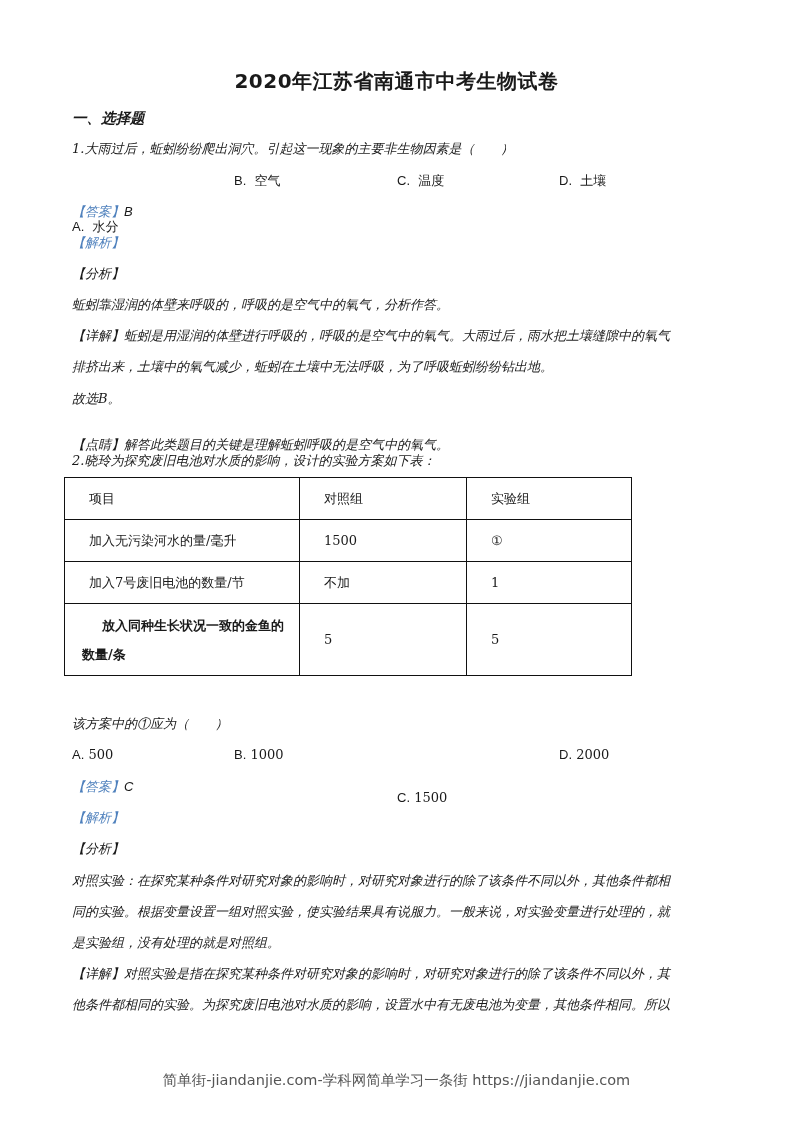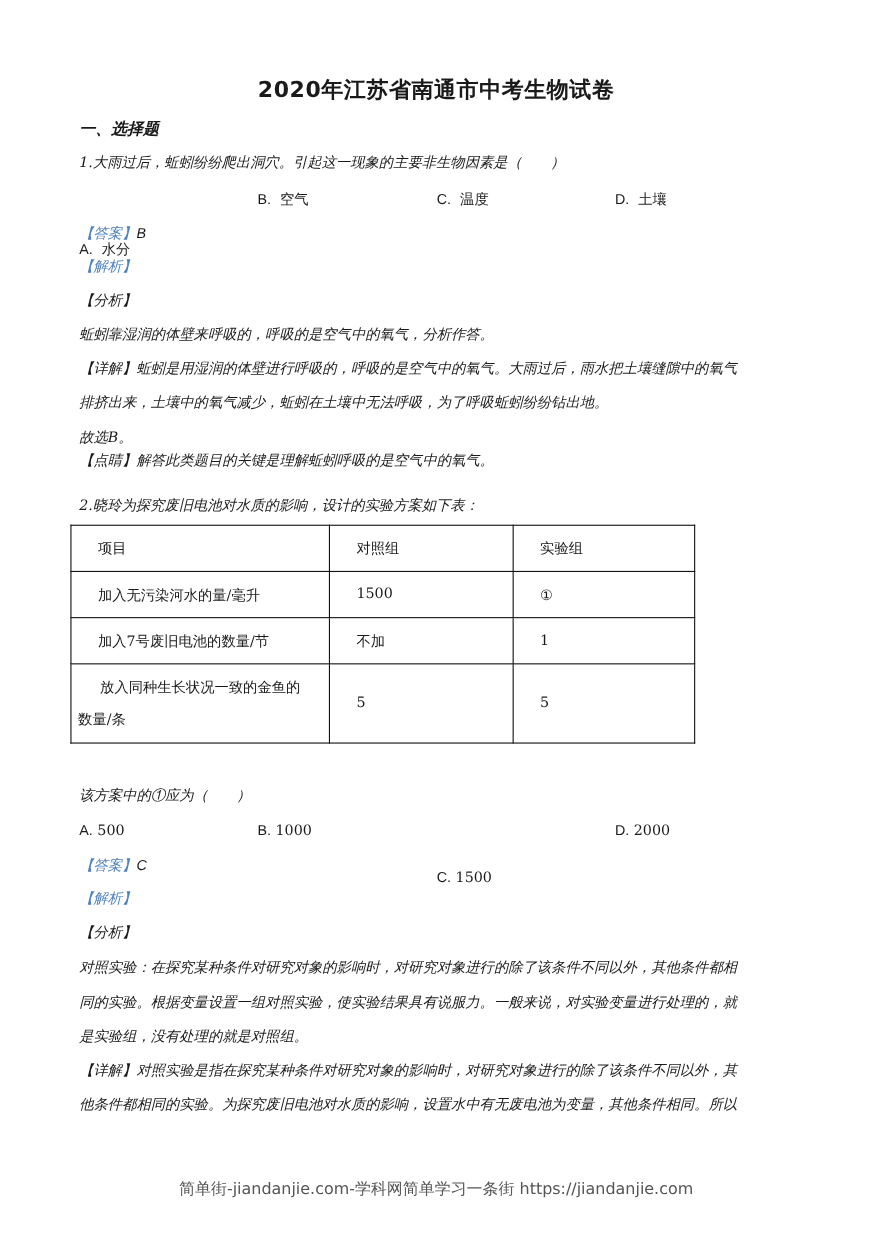--- a/index.html
+++ b/index.html
@@ -42,21 +42,21 @@
   <div class="opt" style="left:397px; top:172px;"><span class="lt">C.</span>&nbsp;&nbsp;<span>温度</span></div>
   <div class="opt" style="left:559px; top:172px;"><span class="lt">D.</span>&nbsp;&nbsp;<span>土壤</span></div>
 
   <div class="line" style="top:203px;"><span class="blue">【答案】</span><span class="sans">B</span></div>
   <div class="line blue" style="top:234px;">【解析】</div>
   <div class="line" style="top:265px;">【分析】</div>
   <div class="line" style="top:296px;">蚯蚓靠湿润的体壁来呼吸的，呼吸的是空气中的氧气，分析作答。</div>
   <div class="line" style="top:327px;"><span>【详解】</span><span>蚯蚓是用湿润的体壁进行呼吸的，呼吸的是空气中的氧气。大雨过后，雨水把土壤缝隙中的氧气</span></div>
   <div class="line" style="top:358px;">排挤出来，土壤中的氧气减少，蚯蚓在土壤中无法呼吸，为了呼吸蚯蚓纷纷钻出地。</div>
   <div class="line" style="top:390px;">故选B。</div>
-  <div class="line" style="top:411px;"><span>【点睛】</span><span>解答此类题目的关键是理解蚯蚓呼吸的是空气中的氧气。</span></div>
+  <div class="line" style="top:436px;"><span>【点睛】</span><span>解答此类题目的关键是理解蚯蚓呼吸的是空气中的氧气。</span></div>
 
   <div class="line" style="top:452px;">2.晓玲为探究废旧电池对水质的影响，设计的实验方案如下表：</div>
 
   <table class="exp">
     <tbody>
         <tr class="r0">
       <td class="c1">项目</td>
       <td class="c2">对照组</td>
       <td>实验组</td>
     </tr>
@@ -64,21 +64,21 @@
       <td class="c1">加入无污染河水的量/毫升</td>
       <td class="c2">1500</td>
       <td>①</td>
     </tr>
     <tr class="r2">
       <td class="c1">加入7号废旧电池的数量/节</td>
       <td class="c2">不加</td>
       <td>1</td>
     </tr>
     <tr class="r3">
-      <td class="c1 wrap-cell" style="padding-left:4px;">
+      <td class="c1 wrap-cell" style="padding-left:15px;font-weight:bold;">
             <div style="padding-left:22px;">放入同种生长状况一致的金鱼的</div>
             <div style="padding-left:2px;">数量/条</div>
           </td>
       <td class="c2">5</td>
       <td>5</td>
     </tr>
   </tbody>
     </table>
 
   <div class="line" style="top:715px;">该方案中的①应为（　　）</div>

